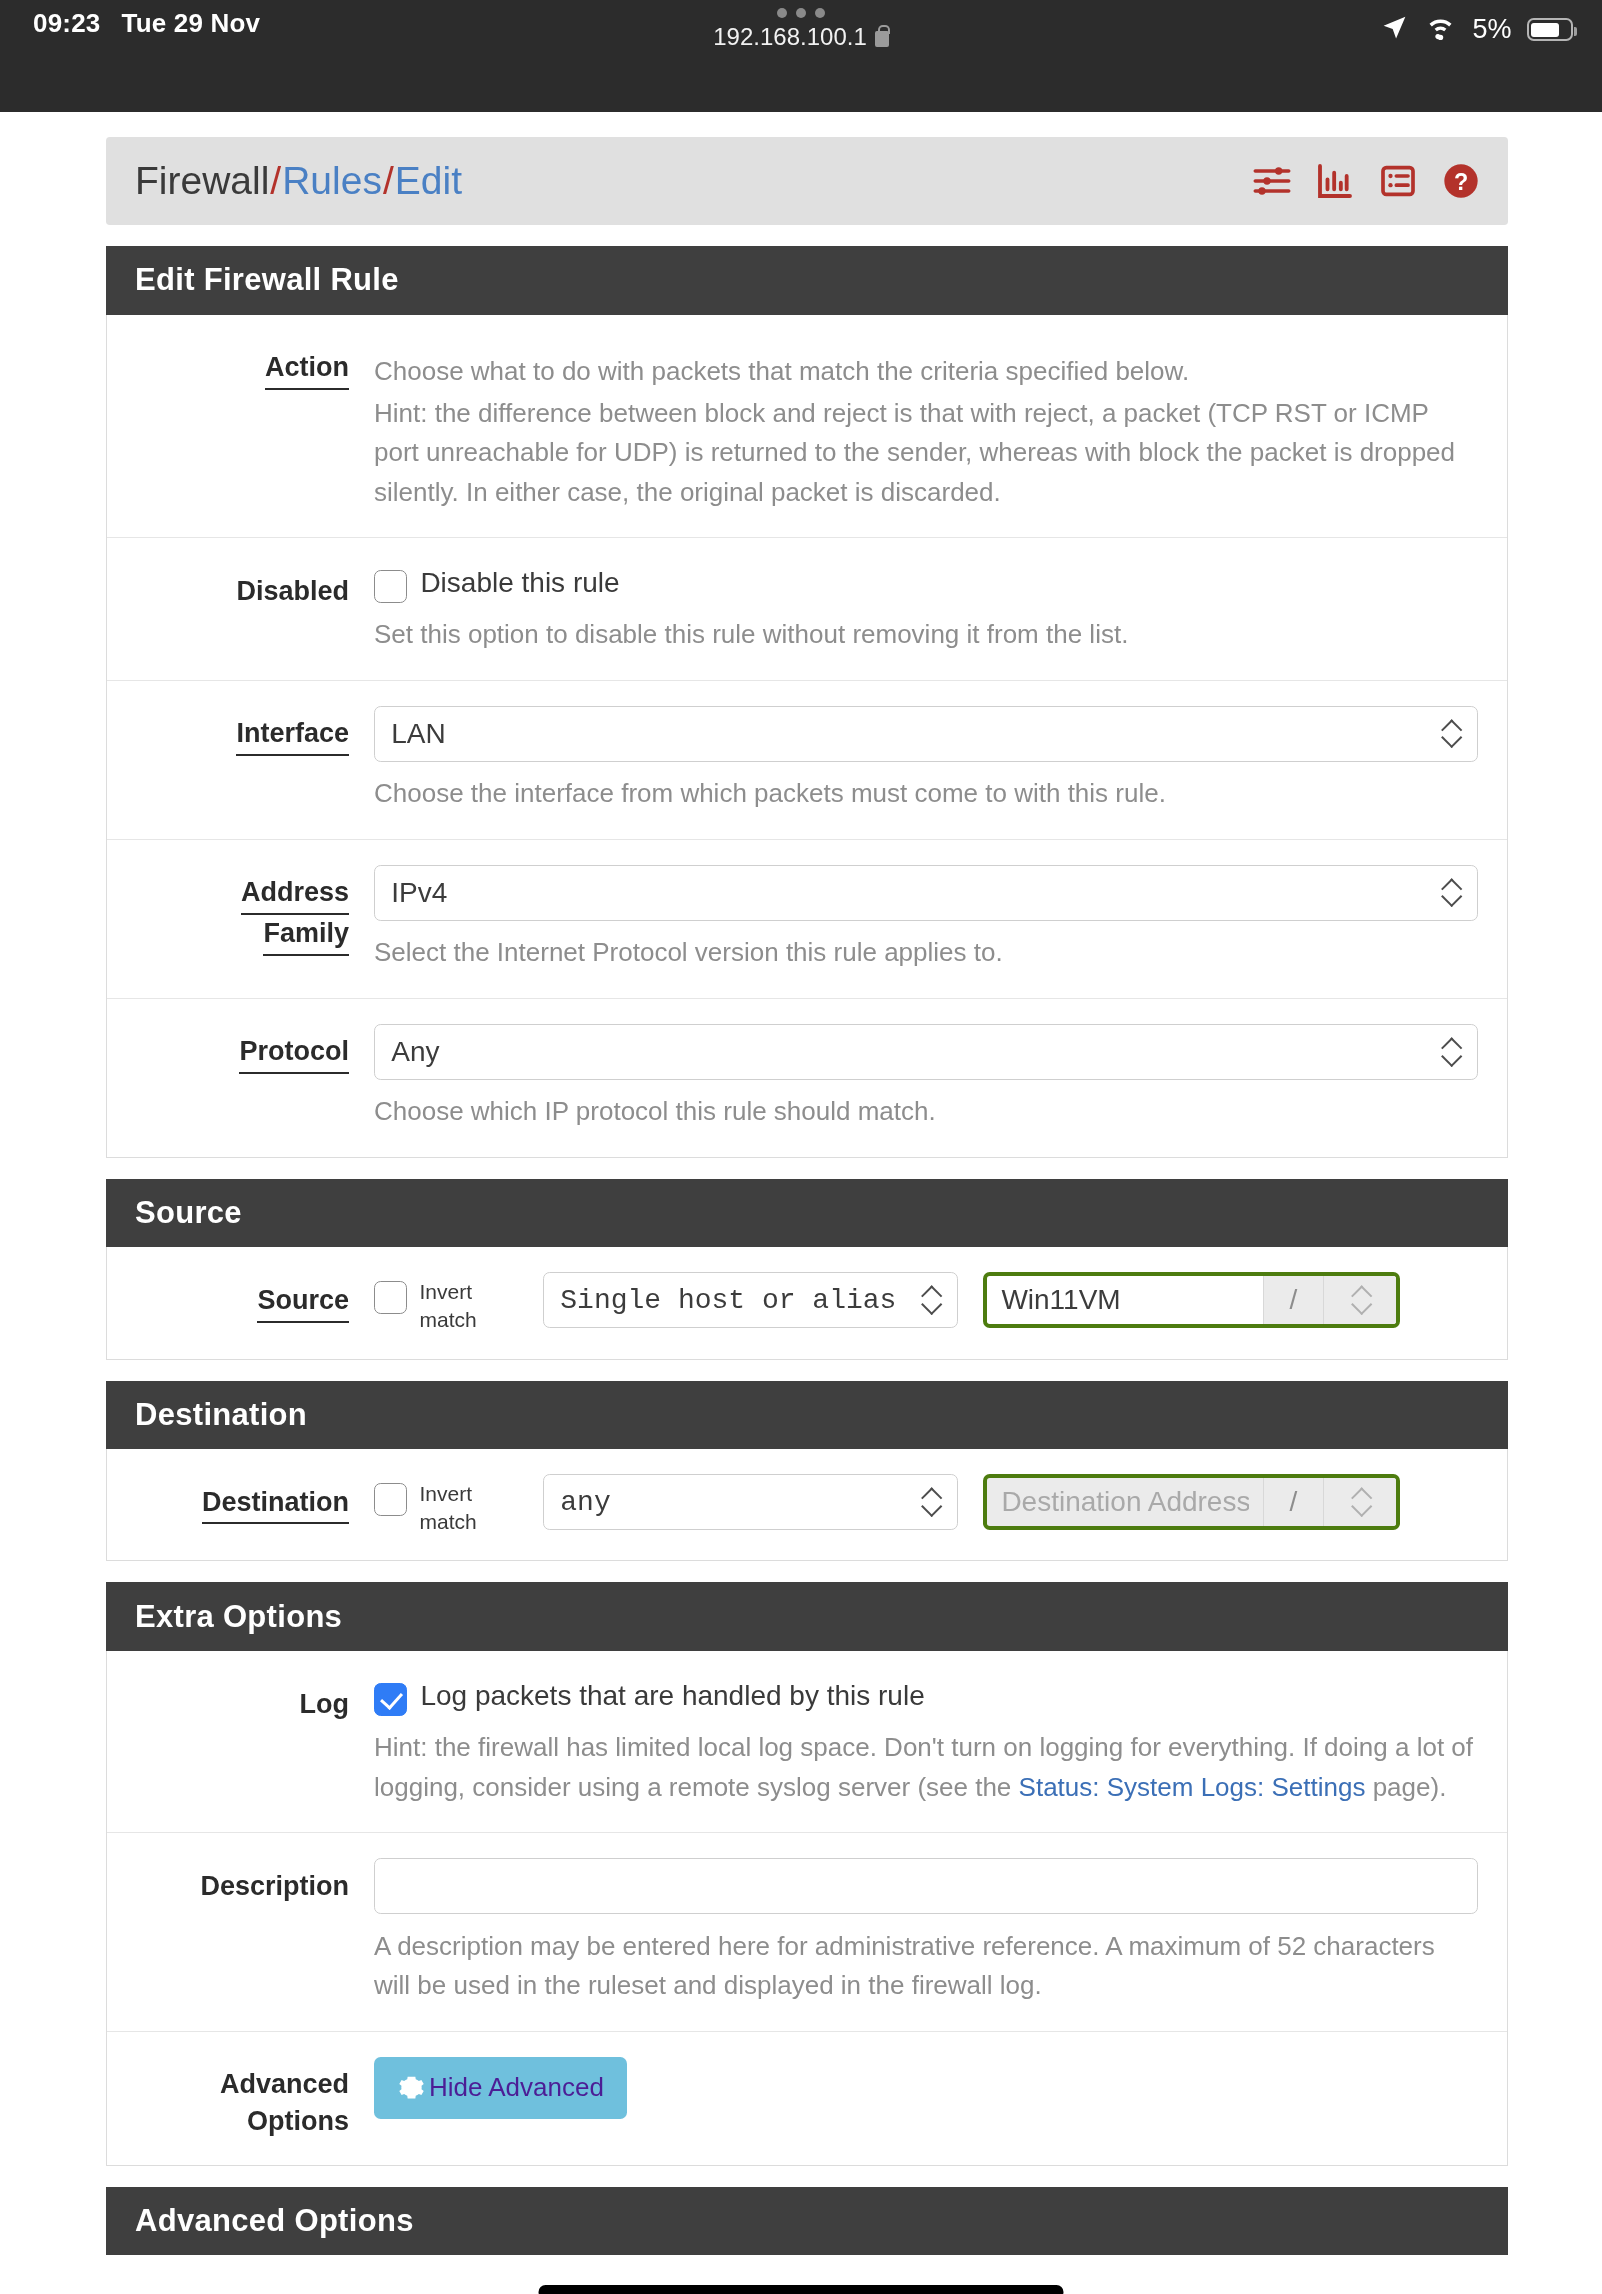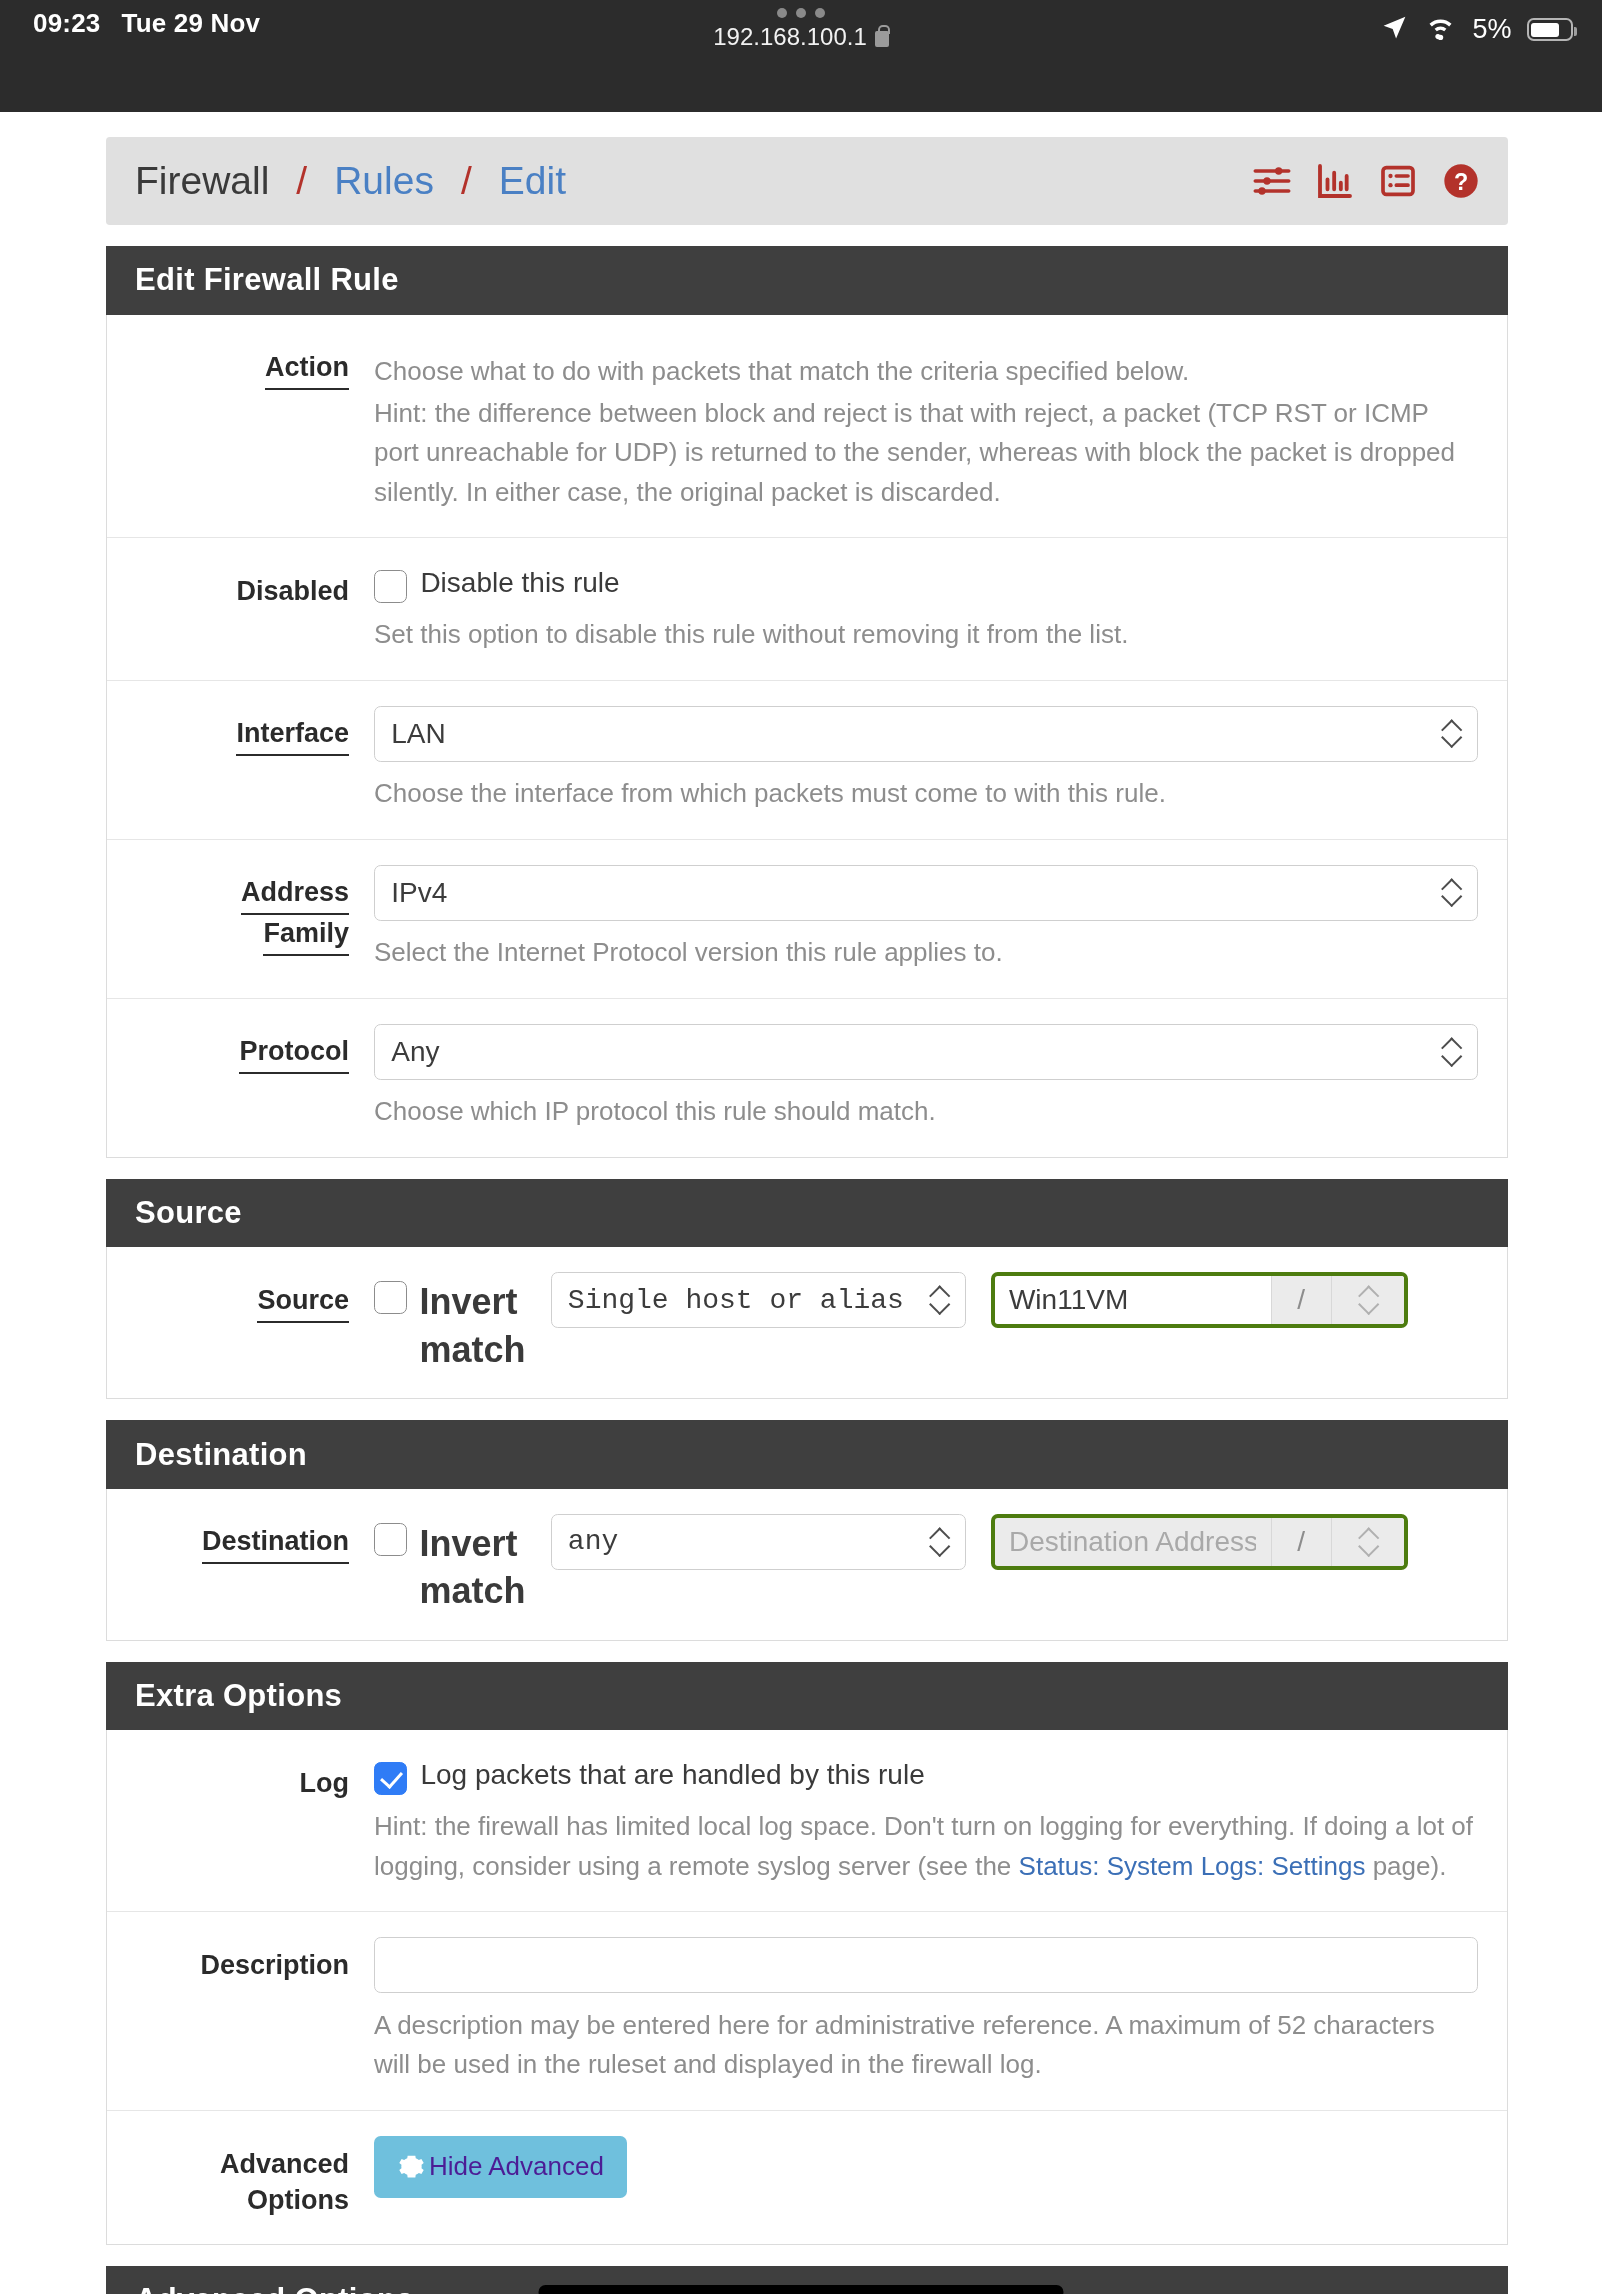--- a/index.html
+++ b/index.html
@@ -117,21 +117,21 @@
     height: 88px;
     background: #e0e0e0;
     border-radius: 3.8px;
     display: flex;
     align-items: center;
     padding: 0 27px 0 29px;
   }
   .crumbs {
     display: flex;
     align-items: baseline;
-    gap: 27px;
+    gap: 1px;
     font-size: 39px;
     font-weight: 400;
   }
   .crumb-root { color: #3a3a3a; }
   .crumb-sep  { color: #b3322b; font-weight: 400; }
   .crumb-link { color: #4a80c4; }
   .bc-icons {
     margin-left: auto;
     display: flex;
     align-items: center;
@@ -266,25 +266,24 @@
     border-top: none; border-left: none;
     transform: rotate(42deg);
   }
 
   
   .sd-row { display: flex; align-items: flex-start; gap: 25px; }
   .sd-invert {
     flex: 0 0 144px;
     display: flex;
     gap: 12.5px;
-    font-size: 36px;
+    font-size: 21px;
     color: #3a3a3a;
     line-height: 1.32;
     padding-top: 5.8px;
-    font-weight: bold;
   }
   .sd-type { flex: 0 0 415px; }
   .sd-type .sel { max-width: none; font-family: Liberation Mono, monospace; }
   .sd-addr {
     flex: 0 0 417px;
     display: flex;
     border: 4px solid #4d7c0f;
     border-radius: 6.7px;
     overflow: hidden;
     height: 56px;

